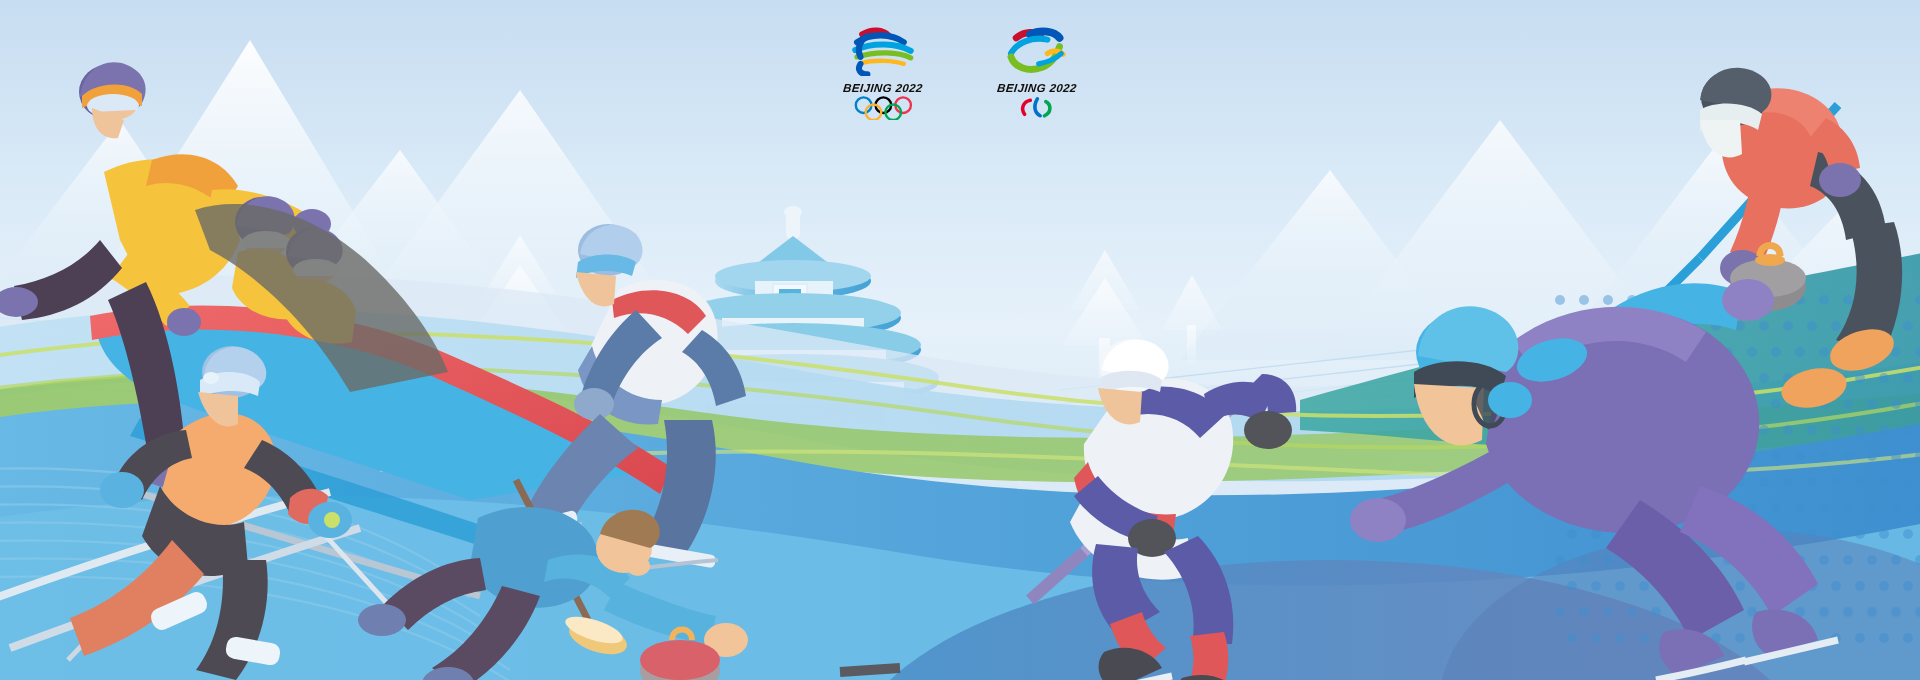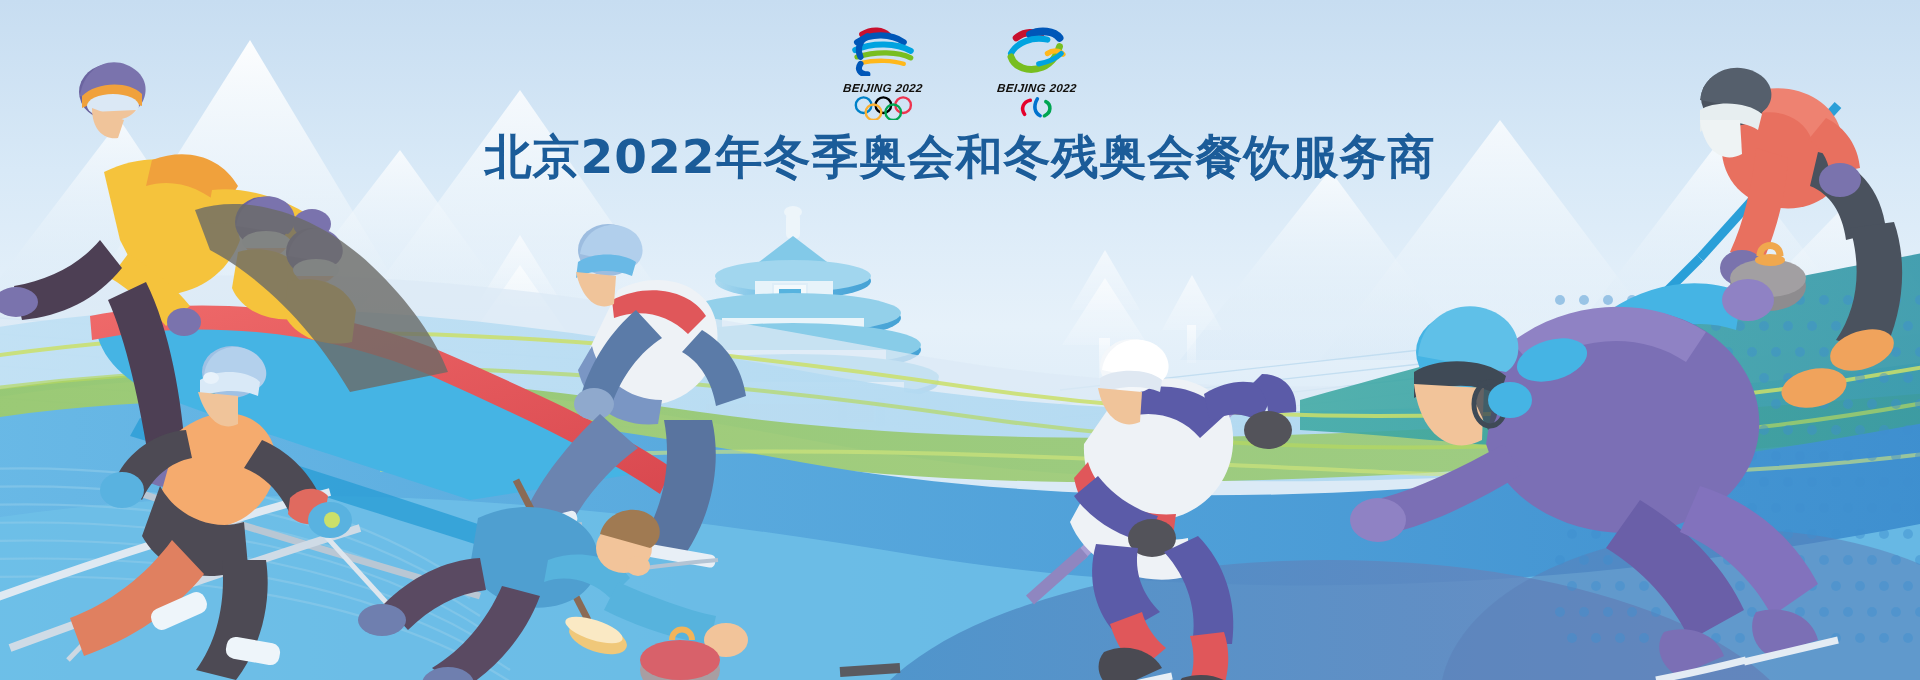--- a/index.html
+++ b/index.html
@@ -721,15 +721,14 @@
         <g fill="none" stroke-width="5" stroke-linecap="round">
           <path d="M50,6 C40,8 36,18 42,26" stroke="#e4002b"></path>
           <path d="M60,4 C54,14 56,24 64,28" stroke="#0072ce"></path>
           <path d="M72,8 C80,12 80,24 70,28" stroke="#00a651"></path>
         </g>
       </svg>
     </div>
 
   </div>
 
-  <div id="title">北京2022年冬季奥会和冬残奥会餐饮服务商</div>
 
 </div>
 
 </body></html>

